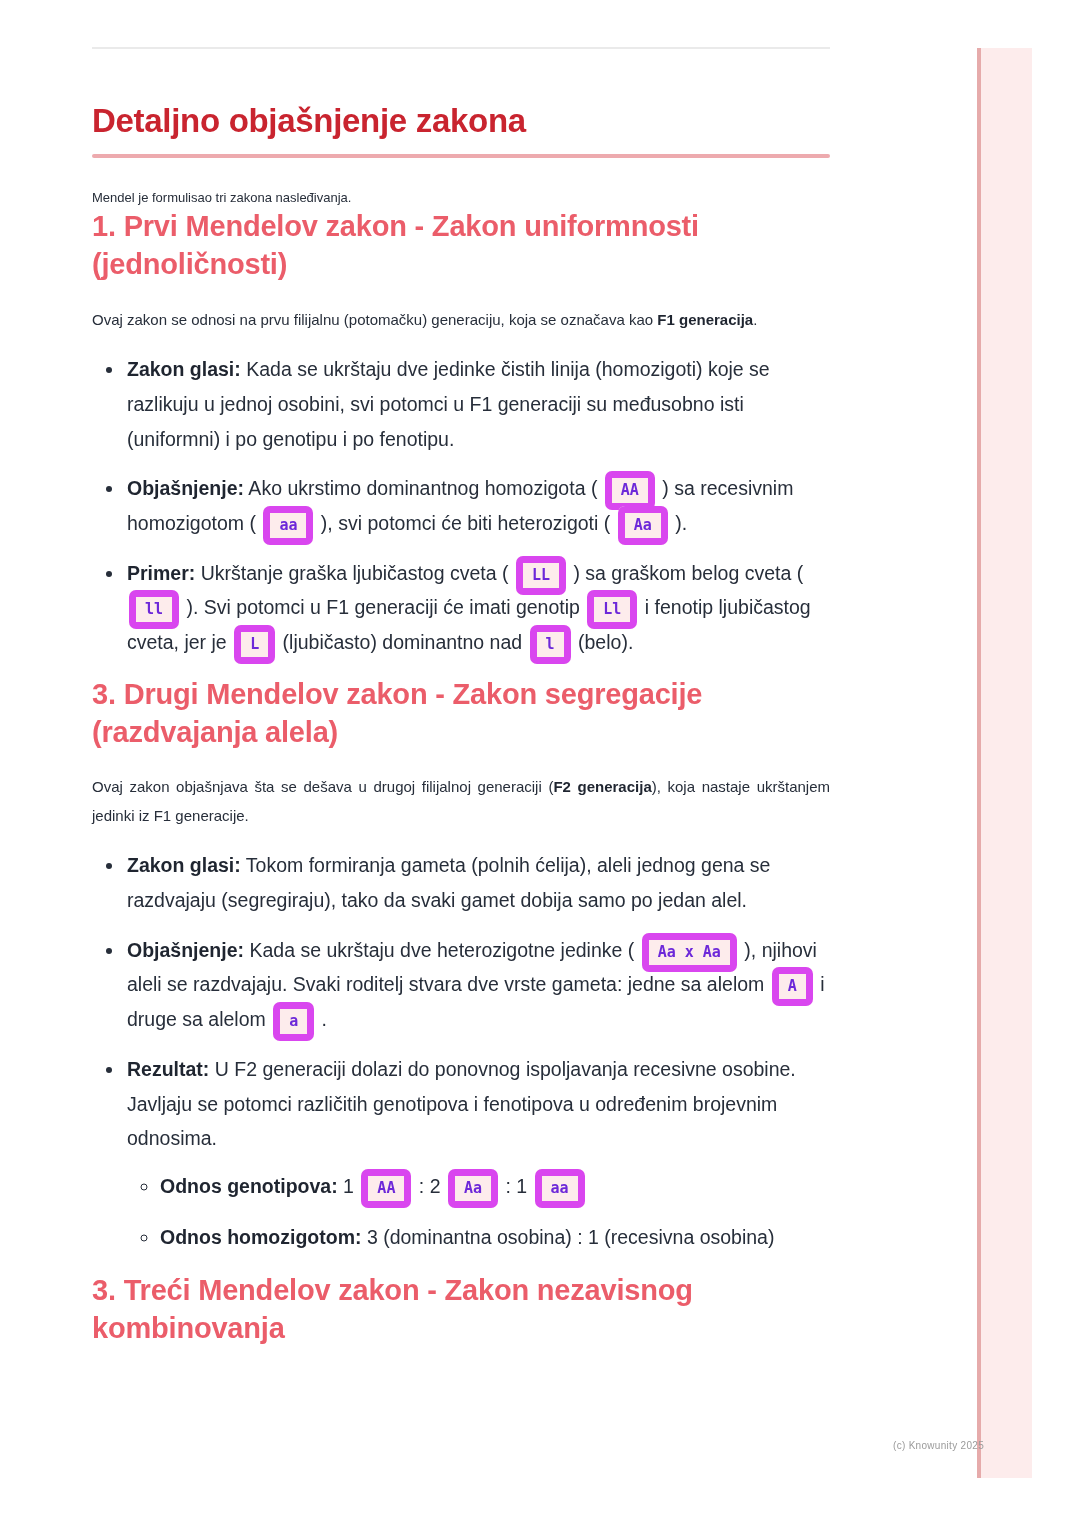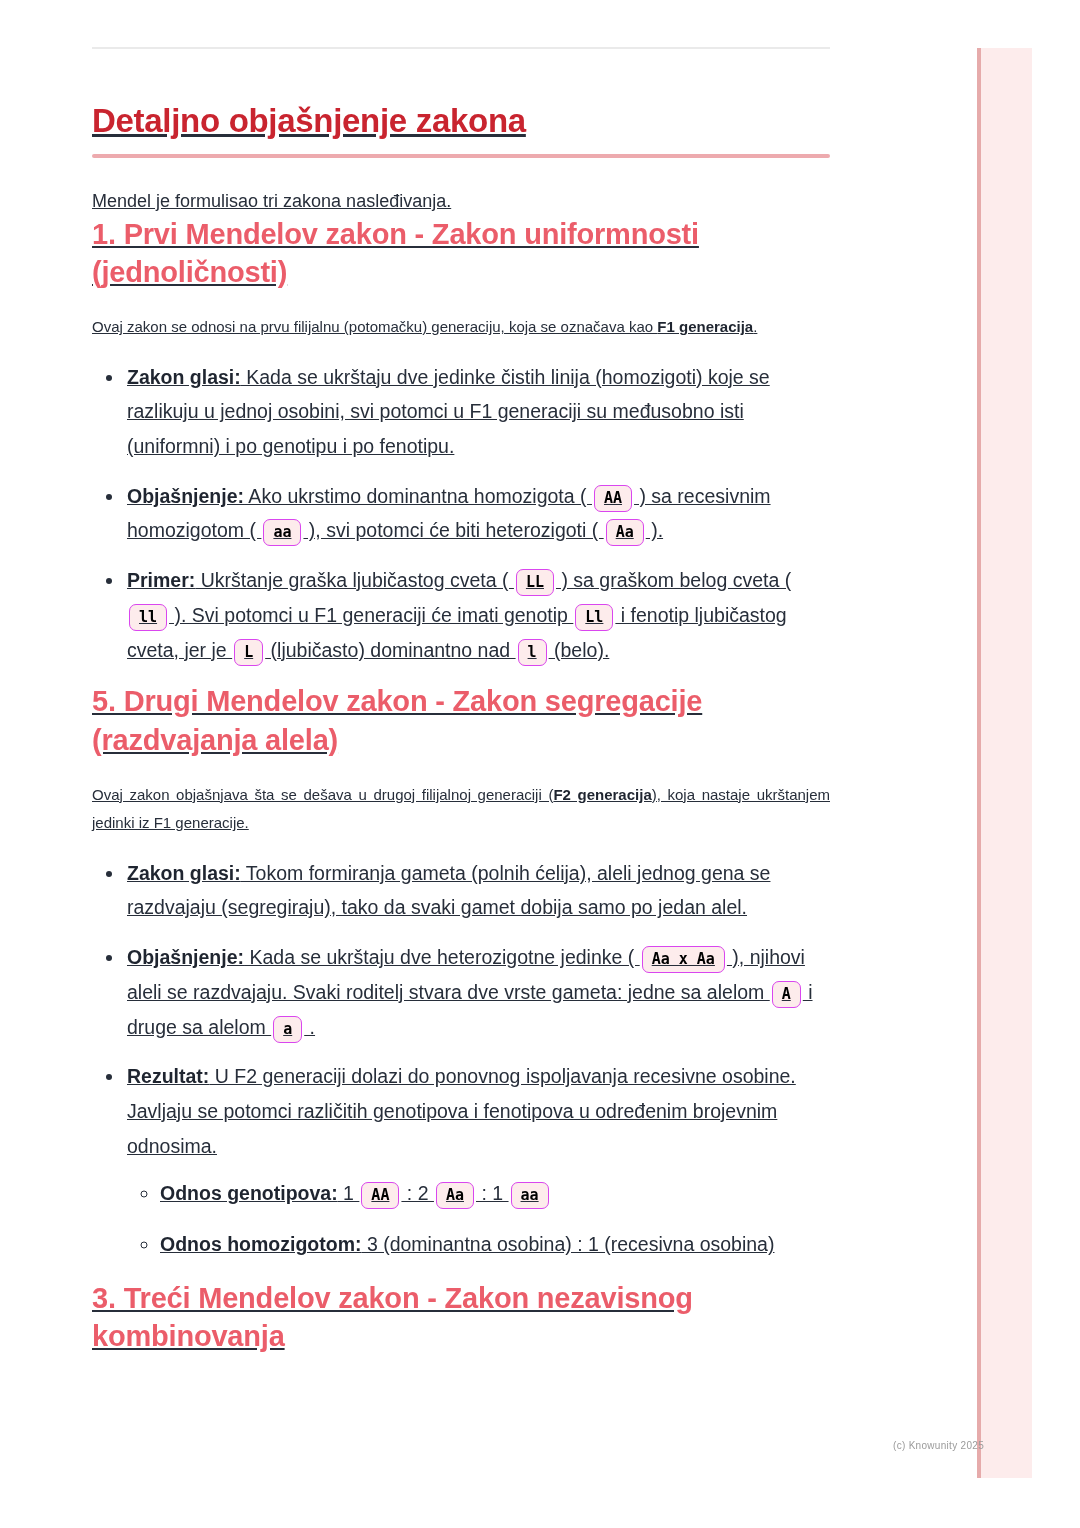--- a/index.html
+++ b/index.html
@@ -8,21 +8,20 @@
     width: 1080px; height: 1528px;
     position: relative;
     font-family: "Liberation Sans", sans-serif;
     color: #272e3a;
     overflow: hidden;
   }
   .content {
     position: absolute;
     left: 92px; top: 0;
     width: 738px;
-    text-decoration: underline;
   }
   .top-rule {
     margin-top: 47px;
     height: 2px;
     background: #eaeaea;
   }
   h1.doc-title {
     margin-top: 52px;
     font-size: 33px;
     line-height: 1.2;
@@ -31,21 +30,21 @@
     letter-spacing: -0.3px;
   }
   .title-underline {
     margin-top: 13px;
     height: 4px;
     background: #edaaae;
     border-radius: 2px;
   }
   p.intro {
     margin-top: 30px;
-    font-size: 18px;
+    font-size: 13px;
     line-height: 1.5;
   }
   h2.section-heading {
     font-size: 29px;
     line-height: 1.32;
     font-weight: 700;
     color: #eb5d6a;
     letter-spacing: -0.2px;
   }
   p.section-para {
@@ -73,23 +72,23 @@
   ul.subbullets > li {
     font-size: 19.5px;
     line-height: 1.9;
     margin-bottom: 14px;
   }
   strong.lead { font-weight: 700; color: #1f2530; }
   code.badge {
     font-family: "DejaVu Sans Mono", monospace;
     font-weight: 700;
     font-size: 15px;
-    color: #000000;
+    color: #6d28d9;
     background: #fdecec;
-    border: 1px solid #d946ef;
+    border: 7px solid #d946ef;
     border-radius: 7px;
     padding: 3px 9px 4px;
     margin: 0 2px;
     white-space: nowrap;
   }
   .side-bar {
     position: absolute;
     left: 977px; top: 48px;
     width: 55px; height: 1430px;
     background: #fdecec;
@@ -112,24 +111,24 @@
 <div class="content">
   <div class="top-rule"></div>
   <h1 class="doc-title">Detaljno objašnjenje zakona</h1>
   <div class="title-underline"></div>
   <p class="intro">Mendel je formulisao tri zakona nasleđivanja.</p>
   <div id="sections">
       <h2 class="section-heading">1. Prvi Mendelov zakon - Zakon uniformnosti (jednoličnosti)</h2>
       <p class="section-para"><span>Ovaj zakon se odnosi na prvu filijalnu (potomačku) generaciju, koja se označava kao </span><strong class="lead">F1 generacija</strong><span>.</span></p>
       <ul class="bullets">
         <li><strong class="lead">Zakon glasi:</strong><span> Kada se ukrštaju dve jedinke čistih linija (homozigoti) koje se razlikuju u jednoj osobini, svi potomci u F1 generaciji su međusobno isti (uniformni) i po genotipu i po fenotipu.</span></li>
-        <li><strong class="lead">Objašnjenje:</strong><span> Ako ukrstimo dominantna homozigota ( </span><code class="badge">AA</code><span> ) sa recesivnim homozigotom ( </span><code class="badge">aa</code><span> ), svi potomci će biti heterozigoti ( </span><code class="badge">Aa</code><span> ).</span></li>
+        <li><strong class="lead">Objašnjenje:</strong><span> Ako ukrstimo dominantnog homozigota ( </span><code class="badge">AA</code><span> ) sa recesivnim homozigotom ( </span><code class="badge">aa</code><span> ), svi potomci će biti heterozigoti ( </span><code class="badge">Aa</code><span> ).</span></li>
         <li><strong class="lead">Primer:</strong><span> Ukrštanje graška ljubičastog cveta ( </span><code class="badge">LL</code><span> ) sa graškom belog cveta ( </span><code class="badge">ll</code><span> ). Svi potomci u F1 generaciji će imati genotip </span><code class="badge">Ll</code><span> i fenotip ljubičastog cveta, jer je </span><code class="badge">L</code><span> (ljubičasto) dominantno nad </span><code class="badge">l</code><span> (belo).</span></li>
       </ul>
-      <h2 class="section-heading">5. Drugi Mendelov zakon - Zakon segregacije (razdvajanja alela)</h2>
+      <h2 class="section-heading">3. Drugi Mendelov zakon - Zakon segregacije (razdvajanja alela)</h2>
       <p class="section-para"><span>Ovaj zakon objašnjava šta se dešava u drugoj filijalnoj generaciji (</span><strong class="lead">F2 generacija</strong><span>), koja nastaje ukrštanjem jedinki iz F1 generacije.</span></p>
       <ul class="bullets">
         <li><strong class="lead">Zakon glasi:</strong><span> Tokom formiranja gameta (polnih ćelija), aleli jednog gena se razdvajaju (segregiraju), tako da svaki gamet dobija samo po jedan alel.</span></li>
         <li><strong class="lead">Objašnjenje:</strong><span> Kada se ukrštaju dve heterozigotne jedinke ( </span><code class="badge">Aa x Aa</code><span> ), njihovi aleli se razdvajaju. Svaki roditelj stvara dve vrste gameta: jedne sa alelom </span><code class="badge">A</code><span> i druge sa alelom </span><code class="badge">a</code><span> .</span></li>
         <li><strong class="lead">Rezultat:</strong><span> U F2 generaciji dolazi do ponovnog ispoljavanja recesivne osobine. Javljaju se potomci različitih genotipova i fenotipova u određenim brojevnim odnosima.</span><ul class="subbullets">
             <li><strong class="lead">Odnos genotipova:</strong><span> 1 </span><code class="badge">AA</code><span> : 2 </span><code class="badge">Aa</code><span> : 1 </span><code class="badge">aa</code></li>
             <li><strong class="lead">Odnos homozigotom:</strong><span> 3 (dominantna osobina) : 1 (recesivna osobina)</span></li>
           </ul></li>
       </ul>
       <h2 class="section-heading">3. Treći Mendelov zakon - Zakon nezavisnog kombinovanja</h2>

